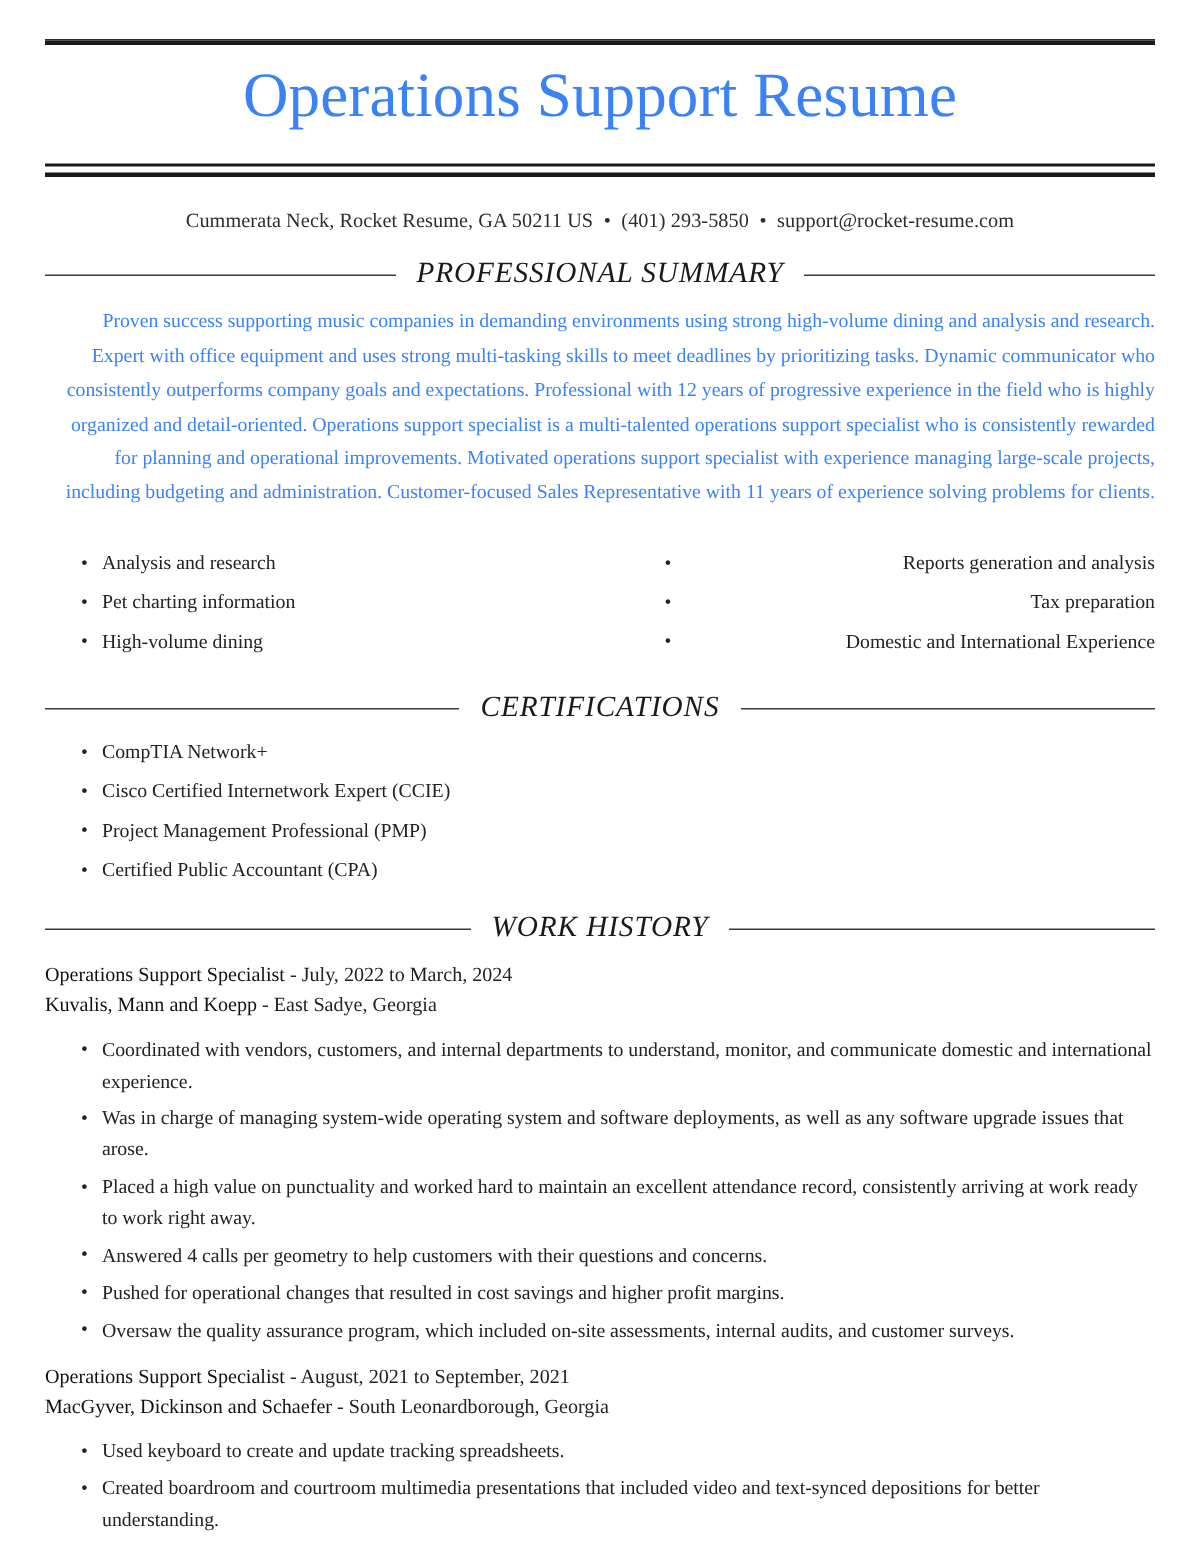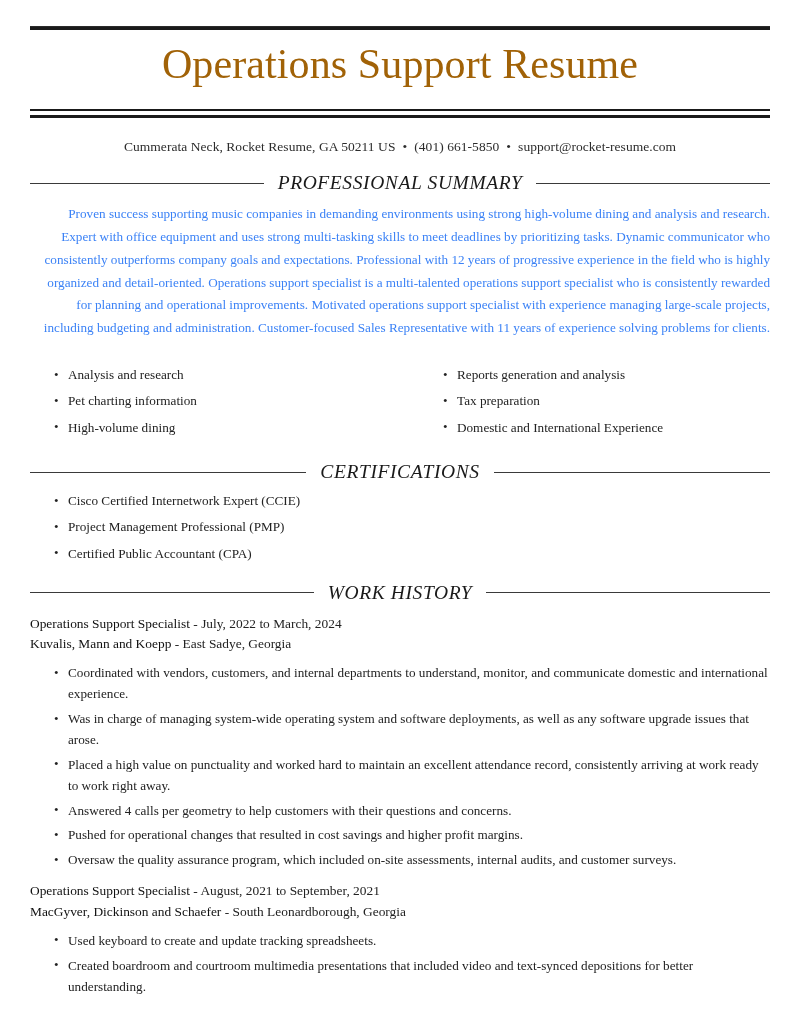--- a/index.html
+++ b/index.html
@@ -43,21 +43,21 @@
     border-top: 3px solid #1a1a1a;
     height: 0;
     margin-top: 4px;
   }
   .doc-title {
     text-align: center;
     font-size: 42px;
     font-weight: 400;
     line-height: 1.12;
     letter-spacing: 0.1px;
-    color: #a16207;
+    color: #3b82f6;
     margin: 11px 0 7px 0;
     font-family: "Liberation Serif", "DejaVu Serif", serif;
   }
   .contact-line {
     text-align: center;
     font-size: 13.5px;
     color: #2c2c2c;
     margin-top: 21px;
     letter-spacing: 0.05px;
   }
@@ -122,21 +122,21 @@
     top: -0.5px;
     font-size: 13px;
     color: #222;
   }
 
   .two-col {
     display: flex;
     margin-top: 2px;
   }
   .two-col .col { width: 50%; box-sizing: border-box; }
-  .two-col .col.right { padding-left: 19px; }
+  .two-col .col.right { padding-left: 19px; text-align: right; }
 
   
   .job { margin-top: 10px; }
   .job:first-of-type { margin-top: 11px; }
   .job-line {
     font-size: 13.4px;
     line-height: 1.52;
     color: #222;
   }
   .job-line .strong {
@@ -152,21 +152,21 @@
 <div class="page">
 
   <div class="header">
     <div class="rule-top"></div>
     <h1 class="doc-title">Operations Support Resume</h1>
     <div class="rule-bottom-wrap">
       <div class="rule-bot-thin"></div>
       <div class="rule-bot-thick"></div>
     </div>
     <div class="contact-line">
-      <span>Cummerata Neck, Rocket Resume, GA 50211 US</span><span class="contact-sep">•</span><span>(401) 661-5850</span><span class="contact-sep">•</span><span>support@rocket-resume.com</span>
+      <span>Cummerata Neck, Rocket Resume, GA 50211 US</span><span class="contact-sep">•</span><span>(401) 293-5850</span><span class="contact-sep">•</span><span>support@rocket-resume.com</span>
     </div>
   </div>
 
   <div class="section">
     <div class="section-head">
       <span class="line"></span>
       <h2>PROFESSIONAL SUMMARY</h2>
       <span class="line"></span>
     </div>
     <p class="summary">Proven success supporting music companies in demanding environments using strong high-volume dining and analysis and research. Expert with office equipment and uses strong multi-tasking skills to meet deadlines by prioritizing tasks. Dynamic communicator who consistently outperforms company goals and expectations. Professional with 12 years of progressive experience in the field who is highly organized and detail-oriented. Operations support specialist is a multi-talented operations support specialist who is consistently rewarded for planning and operational improvements. Motivated operations support specialist with experience managing large-scale projects, including budgeting and administration. Customer-focused Sales Representative with 11 years of experience solving problems for clients.</p>
@@ -191,20 +191,21 @@
     </div>
   </div>
 
   <div class="section">
     <div class="section-head">
       <span class="line"></span>
       <h2>CERTIFICATIONS</h2>
       <span class="line"></span>
     </div>
     <ul class="bullets">
+      <li>CompTIA Network+</li>
       <li>Cisco Certified Internetwork Expert (CCIE)</li>
       <li>Project Management Professional (PMP)</li>
       <li>Certified Public Accountant (CPA)</li>
     </ul>
   </div>
 
   <div class="section">
     <div class="section-head">
       <span class="line"></span>
       <h2>WORK HISTORY</h2>

